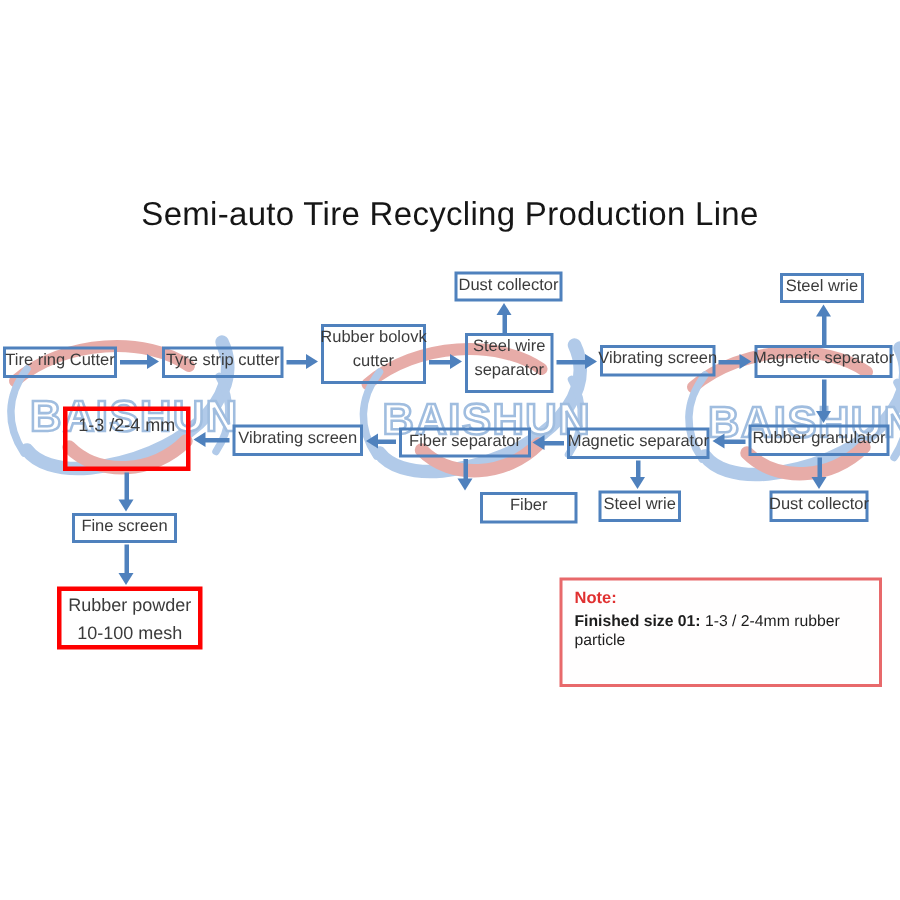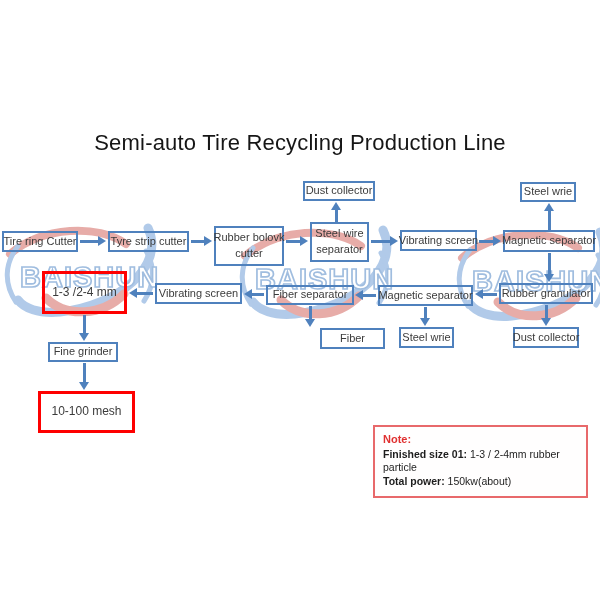--- a/index.html
+++ b/index.html
@@ -8,21 +8,21 @@
     font-family:"Liberation Sans",sans-serif;overflow:hidden;border-radius:16px;
   }
   .title{
     position:absolute;top:130px;left:0;width:600px;text-align:center;
     font-size:22px;color:#161616;letter-spacing:0.2px;
   }
   .wm{position:absolute;opacity:0.95;pointer-events:none;}
   .box{
     position:absolute;box-sizing:border-box;border:2px solid var(--blue);
     background:transparent;color:#3b3b3b;font-size:11px;line-height:1.45;
-    display:flex;flex-direction:column;justify-content:center;align-items:center;
+    display:flex;flex-direction:column;justify-content:flex-start;align-items:center;
     text-align:center;white-space:nowrap;z-index:3;
   }
   .box.red{border:3px solid var(--red);font-size:12px;line-height:1.6;}
   .arrow{position:absolute;z-index:2;}
   .arrow i{display:block;}
   .arrow .shaft{position:absolute;background:var(--arrow);}
   .arrow.h .shaft{top:3.5px;height:3px;}
   .arrow.right .shaft{left:0;right:7px;}
   .arrow.left .shaft{left:7px;right:0;}
   .arrow.v .shaft{left:3.5px;width:3px;}
@@ -78,21 +78,21 @@
       </div>
       <div class="box" style="left: 520px; top: 182px; width: 56px; height: 20px;">
         <span>Steel wrie</span>
       </div>
       <div class="box" style="left: 2px; top: 231px; width: 76px; height: 21px;">
         <span>Tire ring Cutter</span>
       </div>
       <div class="box" style="left: 108px; top: 231px; width: 81px; height: 21px;">
         <span>Tyre strip cutter</span>
       </div>
-      <div class="box" style="left: 214px; top: 226px; width: 70px; height: 40px;">
+      <div class="box" style="left: 214px; top: 216px; width: 70px; height: 40px;">
         <span>Rubber bolovk</span>
         <span>cutter</span>
       </div>
       <div class="box" style="left: 310px; top: 222px; width: 59px; height: 40px;">
         <span>Steel wire</span>
         <span>separator</span>
       </div>
       <div class="box" style="left: 400px; top: 230px; width: 77px; height: 21px;">
         <span>Vibrating screen</span>
       </div>
@@ -117,23 +117,24 @@
       <div class="box" style="left: 281px; top: 328px; width: 65px; height: 21px; margin-left: 39px;">
         <span>Fiber</span>
       </div>
       <div class="box" style="left: 399px; top: 327px; width: 55px; height: 21px;">
         <span>Steel wrie</span>
       </div>
       <div class="box" style="left: 513px; top: 327px; width: 66px; height: 21px;">
         <span>Dust collector</span>
       </div>
       <div class="box" style="left: 48px; top: 342px; width: 70px; height: 20px;">
-        <span>Fine grinder</span>
+        <span>Fine screen</span>
       </div>
       <div class="box red" style="left: 38px; top: 391px; width: 97px; height: 42px;">
+        <span>Rubber powder</span>
         <span>10-100 mesh</span>
       </div>
       <div class="arrow h right" style="left: 80px; top: 236px; width: 26px; height: 10px;">
         <i class="shaft"></i>
         <i class="head"></i>
       </div>
       <div class="arrow h right" style="left: 191px; top: 236px; width: 21px; height: 10px;">
         <i class="shaft"></i>
         <i class="head"></i>
       </div>
@@ -191,20 +192,19 @@
       </div>
       <div class="arrow v down" style="left: 79px; top: 315px; width: 10px; height: 26px;">
         <i class="shaft"></i>
         <i class="head"></i>
       </div>
       <div class="arrow v down" style="left: 79px; top: 363px; width: 10px; height: 27px;">
         <i class="shaft"></i>
         <i class="head"></i>
       </div>
     </div>
-  <div class="note" id="note-box" style="left: 373px; top: 385px; width: 215px; min-height: 73px; margin-top: 40px;">
+  <div class="note" id="note-box" style="left: 373px; top: 385px; width: 215px; min-height: 73px;">
     <div class="note-title">Note:</div>
     <div id="note-lines">
         <div class="note-line"><b>Finished size 01:</b><span> 1-3 / 2-4mm rubber particle</span></div>
-        <div class="note-line"><b>Total power:</b><span> 150kw(about)</span></div>
       </div>
   </div>
 </div>
 
 </body></html>

